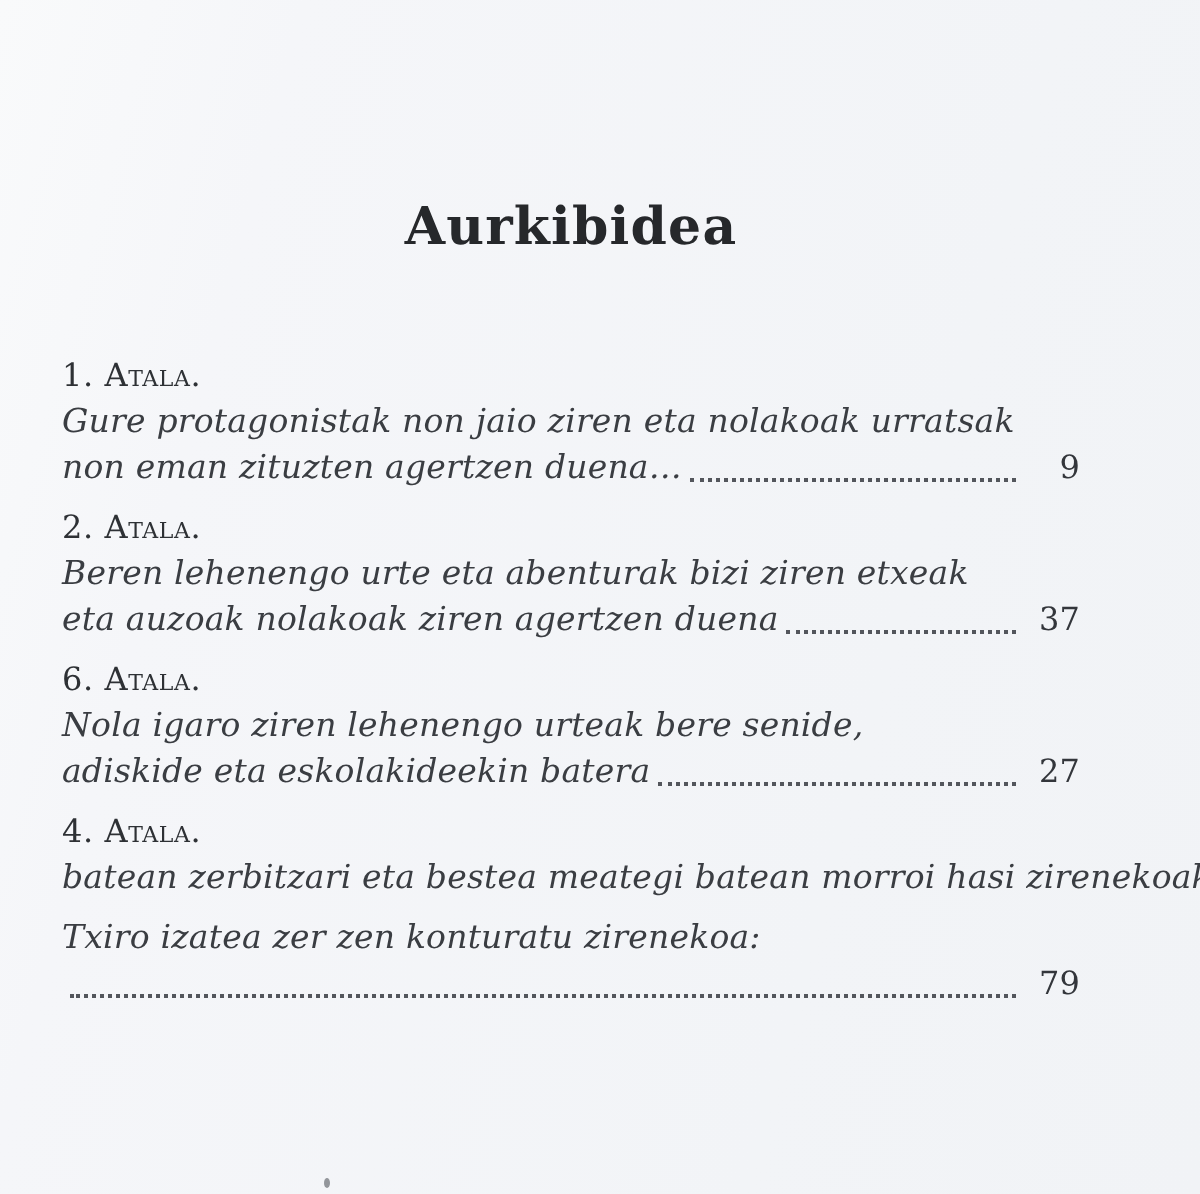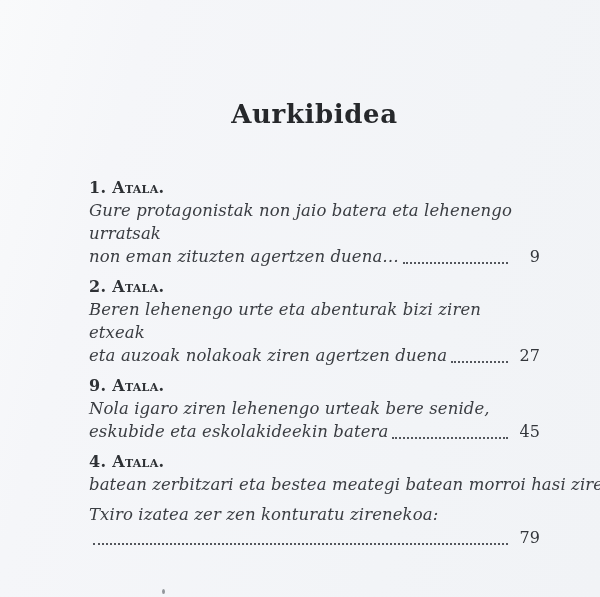--- a/index.html
+++ b/index.html
@@ -6,35 +6,34 @@
   body {
     width: 600px; height: 597px; overflow: hidden;
     font-family: "DejaVu Serif", "Liberation Serif", serif;
   }
   .page {
     position: relative;
     width: 600px; height: 597px;
     background: linear-gradient(105deg, #f9fafb 0%, #f5f6f9 20%, #f2f4f7 70%, #f1f3f6 100%);
   }
   .content {
-    padding: 82px 60px 0 41px; 
-    margin-left: 48px;
+    padding: 82px 60px 0 31px; 
   }
   .title {
     text-align: center;
     font-weight: bold;
     font-size: 26px;
     line-height: 30px;
     letter-spacing: 0.6px;
     color: #26282b;
   }
   .entries { margin-top: 47px; }
   .entry { margin-bottom: 7px; }
   .heading {
-    font-weight: bold;
+    font-weight: normal;
     font-variant: small-caps;
     font-size: 16px;
     line-height: 23px;
     letter-spacing: 0.3px;
     color: #2e3135;
   }
   .line {
     font-style: italic;
     font-size: 16.5px;
     line-height: 23px;
@@ -71,45 +70,45 @@
 
 <div class="page">
   <div class="content">
 
     <h1 class="title">Aurkibidea</h1>
 
     <div class="entries">
 
       <section class="entry">
         <div class="heading">1. Atala.</div>
-        <div class="line">Gure protagonistak non jaio batera eta lehenengo urratsak</div>
+        <div class="line">Gure protagonistak non jaio ziren eta nolakoak urratsak</div>
         <div class="line dotrow">
           <span class="text">non eman zituzten agertzen duena…</span>
           <span class="leader"></span>
           <span class="pagenum">9</span>
         </div>
       </section>
 
       <section class="entry">
         <div class="heading">2. Atala.</div>
         <div class="line">Beren lehenengo urte eta abenturak bizi ziren etxeak</div>
         <div class="line dotrow">
           <span class="text">eta auzoak nolakoak ziren agertzen duena</span>
           <span class="leader"></span>
-          <span class="pagenum">27</span>
+          <span class="pagenum">37</span>
         </div>
       </section>
 
       <section class="entry">
-        <div class="heading">9. Atala.</div>
+        <div class="heading">6. Atala.</div>
         <div class="line">Nola igaro ziren lehenengo urteak bere senide,</div>
         <div class="line dotrow">
-          <span class="text">eskubide eta eskolakideekin batera</span>
+          <span class="text">adiskide eta eskolakideekin batera</span>
           <span class="leader"></span>
-          <span class="pagenum">45</span>
+          <span class="pagenum">27</span>
         </div>
       </section>
 
       <section class="entry">
         <div class="heading">4. Atala.</div>
         <div class="line dotrow">
           <span class="text">batean zerbitzari eta bestea meategi batean morroi hasi zirenekoak</span>
 
         </div>
       </section>

